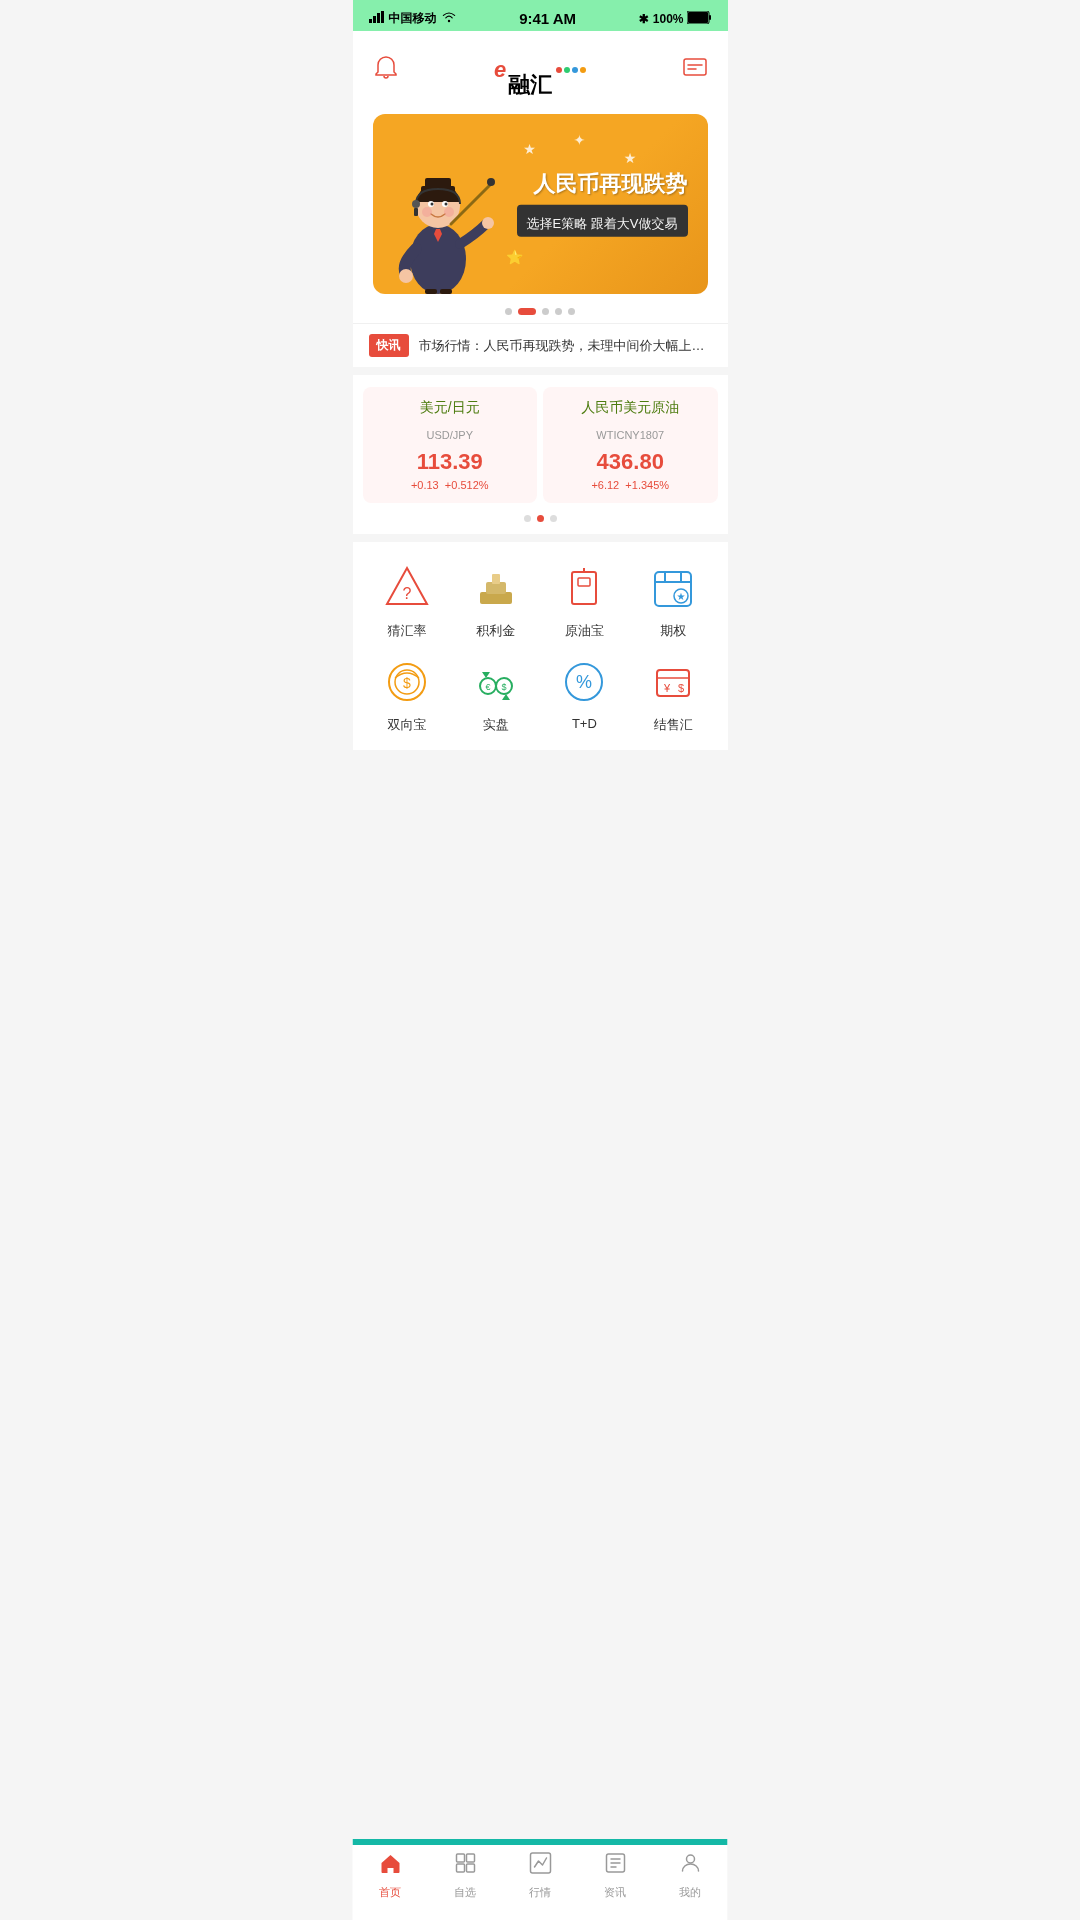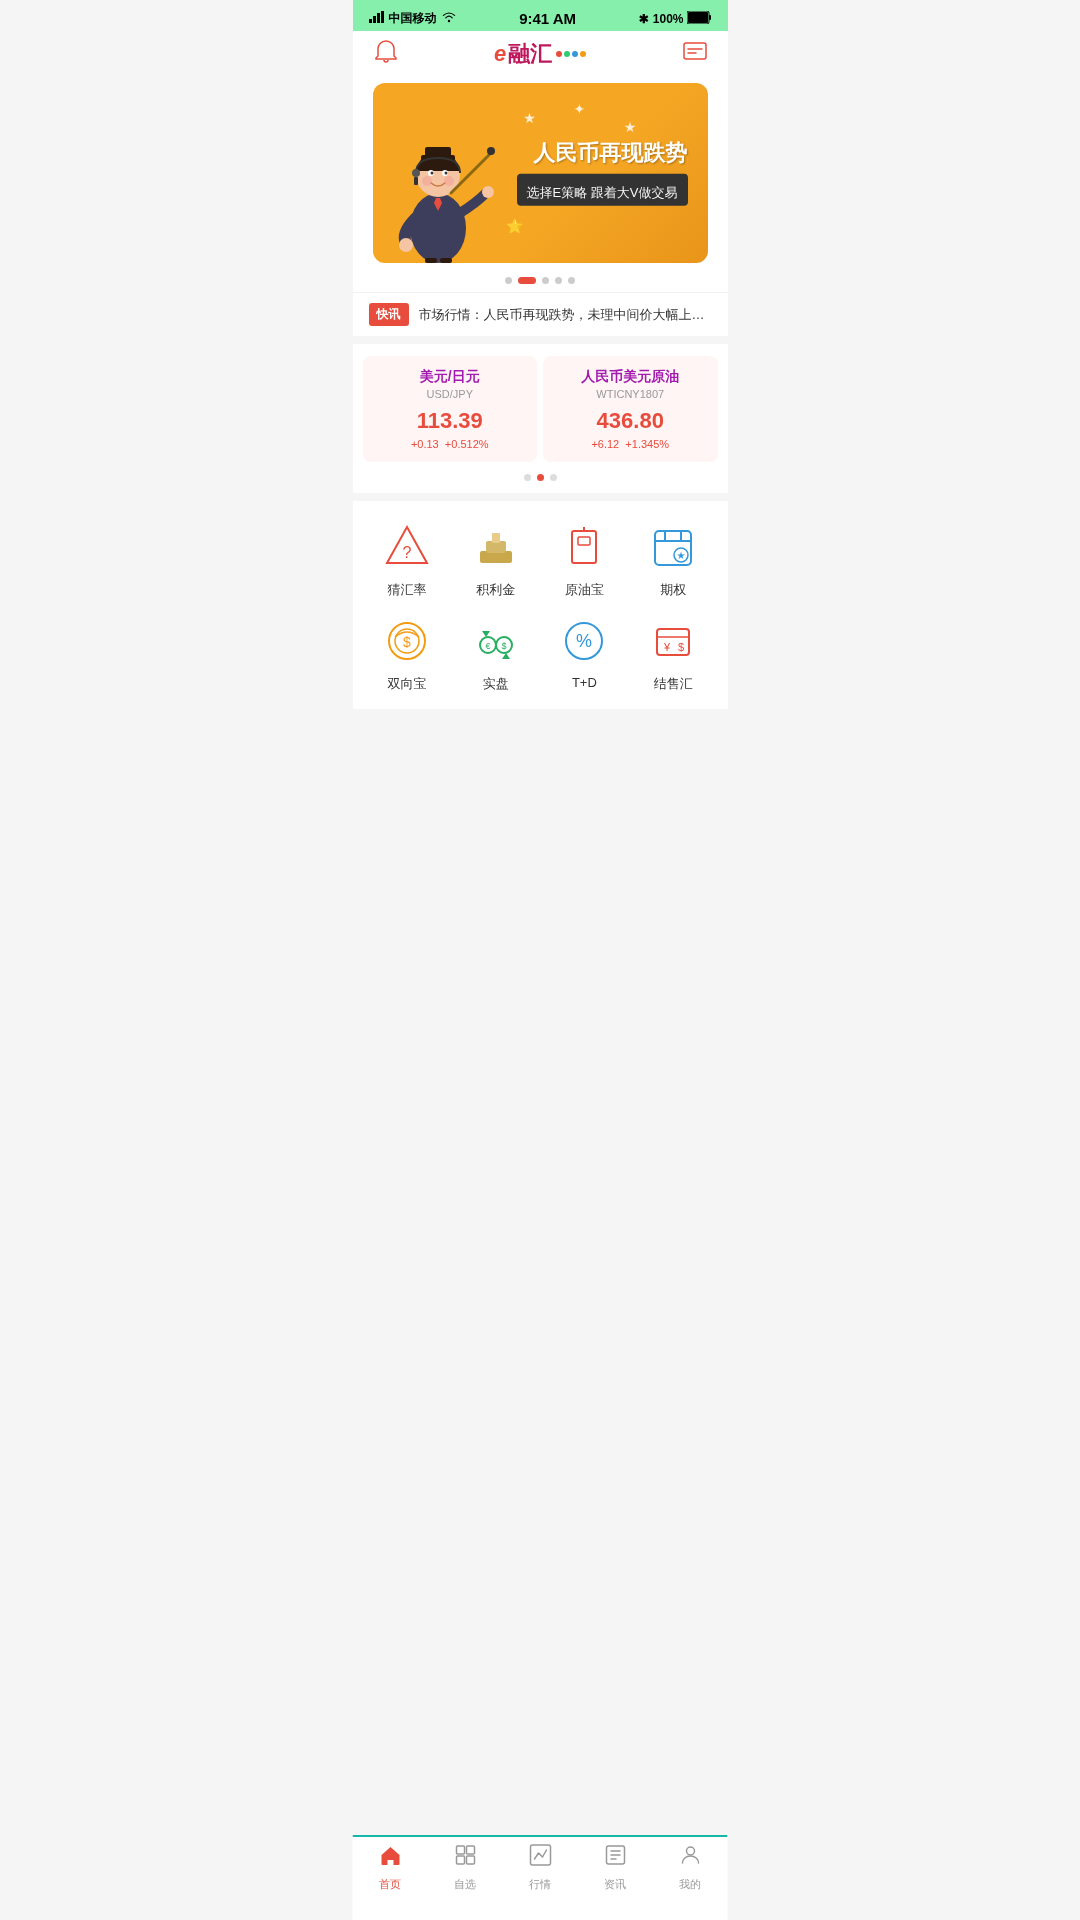--- a/index.html
+++ b/index.html
@@ -42,21 +42,22 @@
     }
     .logo-e {
       color: #e74c3c;
       font-size: 22px;
       font-style: italic;
       font-weight: 800;
     }
     .logo-text {
       font-size: 22px;
       font-weight: 700;
-      color: #be185d;
+      color: #000000;
+      margin-top: 31px;
     }
     .logo-dots {
       display: flex;
       gap: 2px;
       margin-left: 2px;
     }
     .dot-r { width: 6px; height: 6px; border-radius: 50%; background: #e74c3c; }
     .dot-g { width: 6px; height: 6px; border-radius: 50%; background: #2ecc71; }
     .dot-b { width: 6px; height: 6px; border-radius: 50%; background: #3498db; }
     .dot-y { width: 6px; height: 6px; border-radius: 50%; background: #f39c12; }
@@ -170,22 +171,22 @@
     }
     .market-card {
       flex: 1;
       border-radius: 8px;
       padding: 12px 10px;
       text-align: center;
     }
     .market-card.up { background: #fff5f5; }
     .market-card.down { background: #f0fff4; }
 
-    .market-name { font-size: 14px; color: #a21caf; font-weight: 700; }
-    .market-code { font-size: 11px; color: #999; margin-top: 2px; }
+    .market-name { font-size: 14px; color: #4d7c0f; font-weight: 400; }
+    .market-code { font-size: 11px; color: #999; margin-top: 12px; }
     .market-price {
       font-size: 22px;
       font-weight: 700;
       margin-top: 8px;
     }
     .market-price.red { color: #e74c3c; }
     .market-price.green { color: #27ae60; }
     .market-change {
       font-size: 11px;
       margin-top: 4px;
@@ -238,24 +239,24 @@
     }
 
     
     .bottom-nav {
       position: fixed;
       bottom: 0;
       left: 50%;
       transform: translateX(-50%);
       width: 375px;
       background: #fff;
-      border-top: 2px solid #14b8a6;
+      border-top: 6px solid #14b8a6;
       display: flex;
       justify-content: flex-end;
-      padding: 6px 0 28px;
+      padding: 6px 0 20px;
     }
     .nav-item {
       display: flex;
       flex-direction: column;
       align-items: center;
       gap: 4px;
       flex: 1;
     }
     .nav-icon {
       font-size: 22px;

